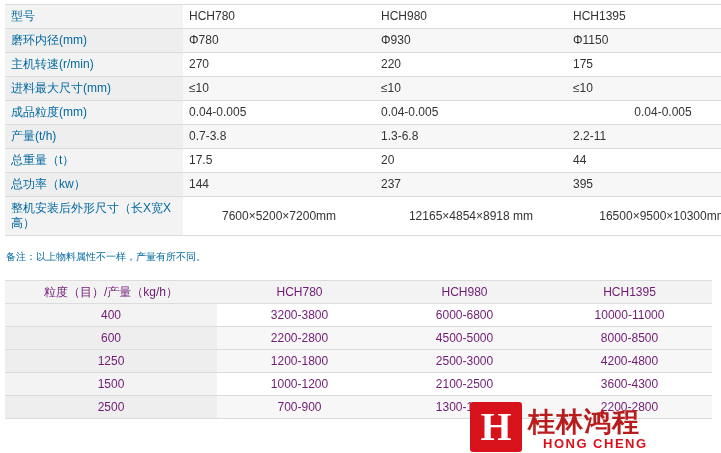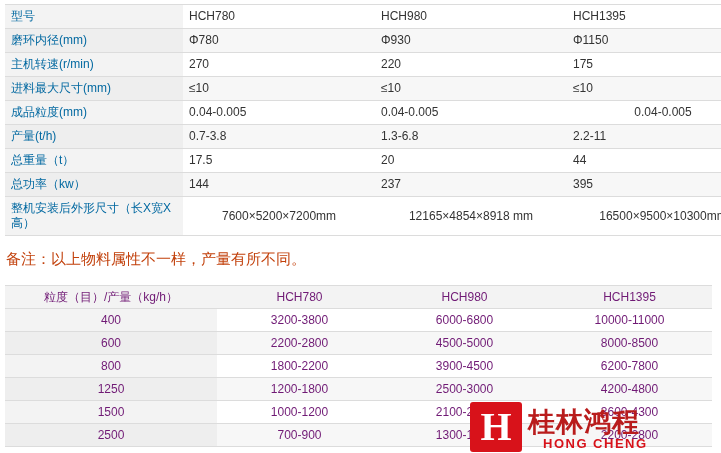--- a/index.html
+++ b/index.html
@@ -56,22 +56,22 @@
   table.spec td.center {
     text-align: center;
   }
   .label-2line {
     line-height: 14px;
   }
 
   
   .note {
     margin: 14px 0 0 6px;
-    font-size: 15px;
-    color: #c2410c;
+    font-size: 10px;
+    color: #0369a1;
   }
 
   
   table.fine {
     border-collapse: collapse;
     width: 707px;
     margin: 16px 0 0 5px;
     table-layout: fixed;
   }
   table.fine td, table.fine th {
@@ -229,26 +229,20 @@
         <td>3200-3800</td>
         <td>6000-6800</td>
         <td>10000-11000</td>
       </tr>
       <tr class="alt">
         <td class="rowlabel">600</td>
         <td>2200-2800</td>
         <td>4500-5000</td>
         <td>8000-8500</td>
       </tr>
-      <tr>
-        <td class="rowlabel">800</td>
-        <td>1800-2200</td>
-        <td>3900-4500</td>
-        <td>6200-7800</td>
-      </tr>
       <tr class="alt">
         <td class="rowlabel">1250</td>
         <td>1200-1800</td>
         <td>2500-3000</td>
         <td>4200-4800</td>
       </tr>
       <tr>
         <td class="rowlabel">1500</td>
         <td>1000-1200</td>
         <td>2100-2500</td>

